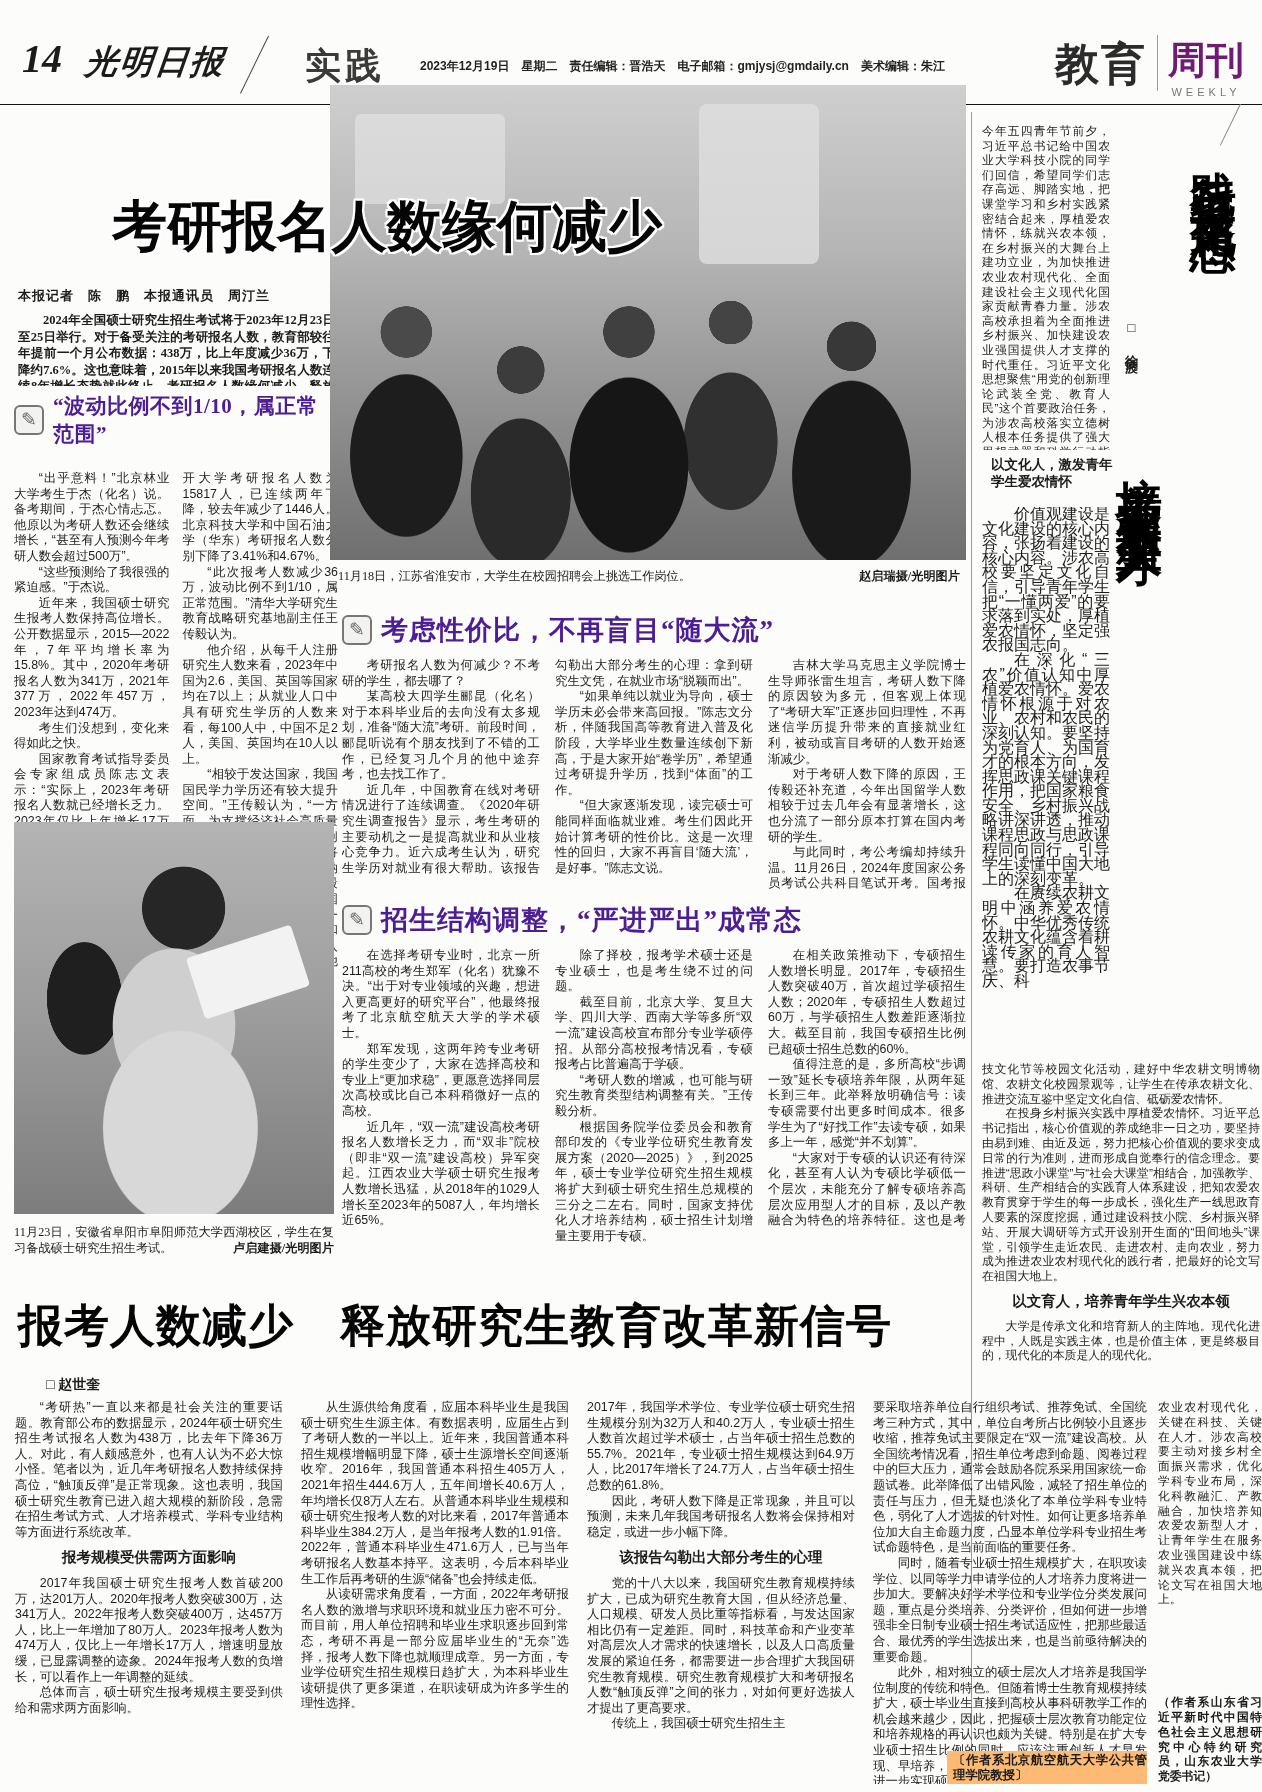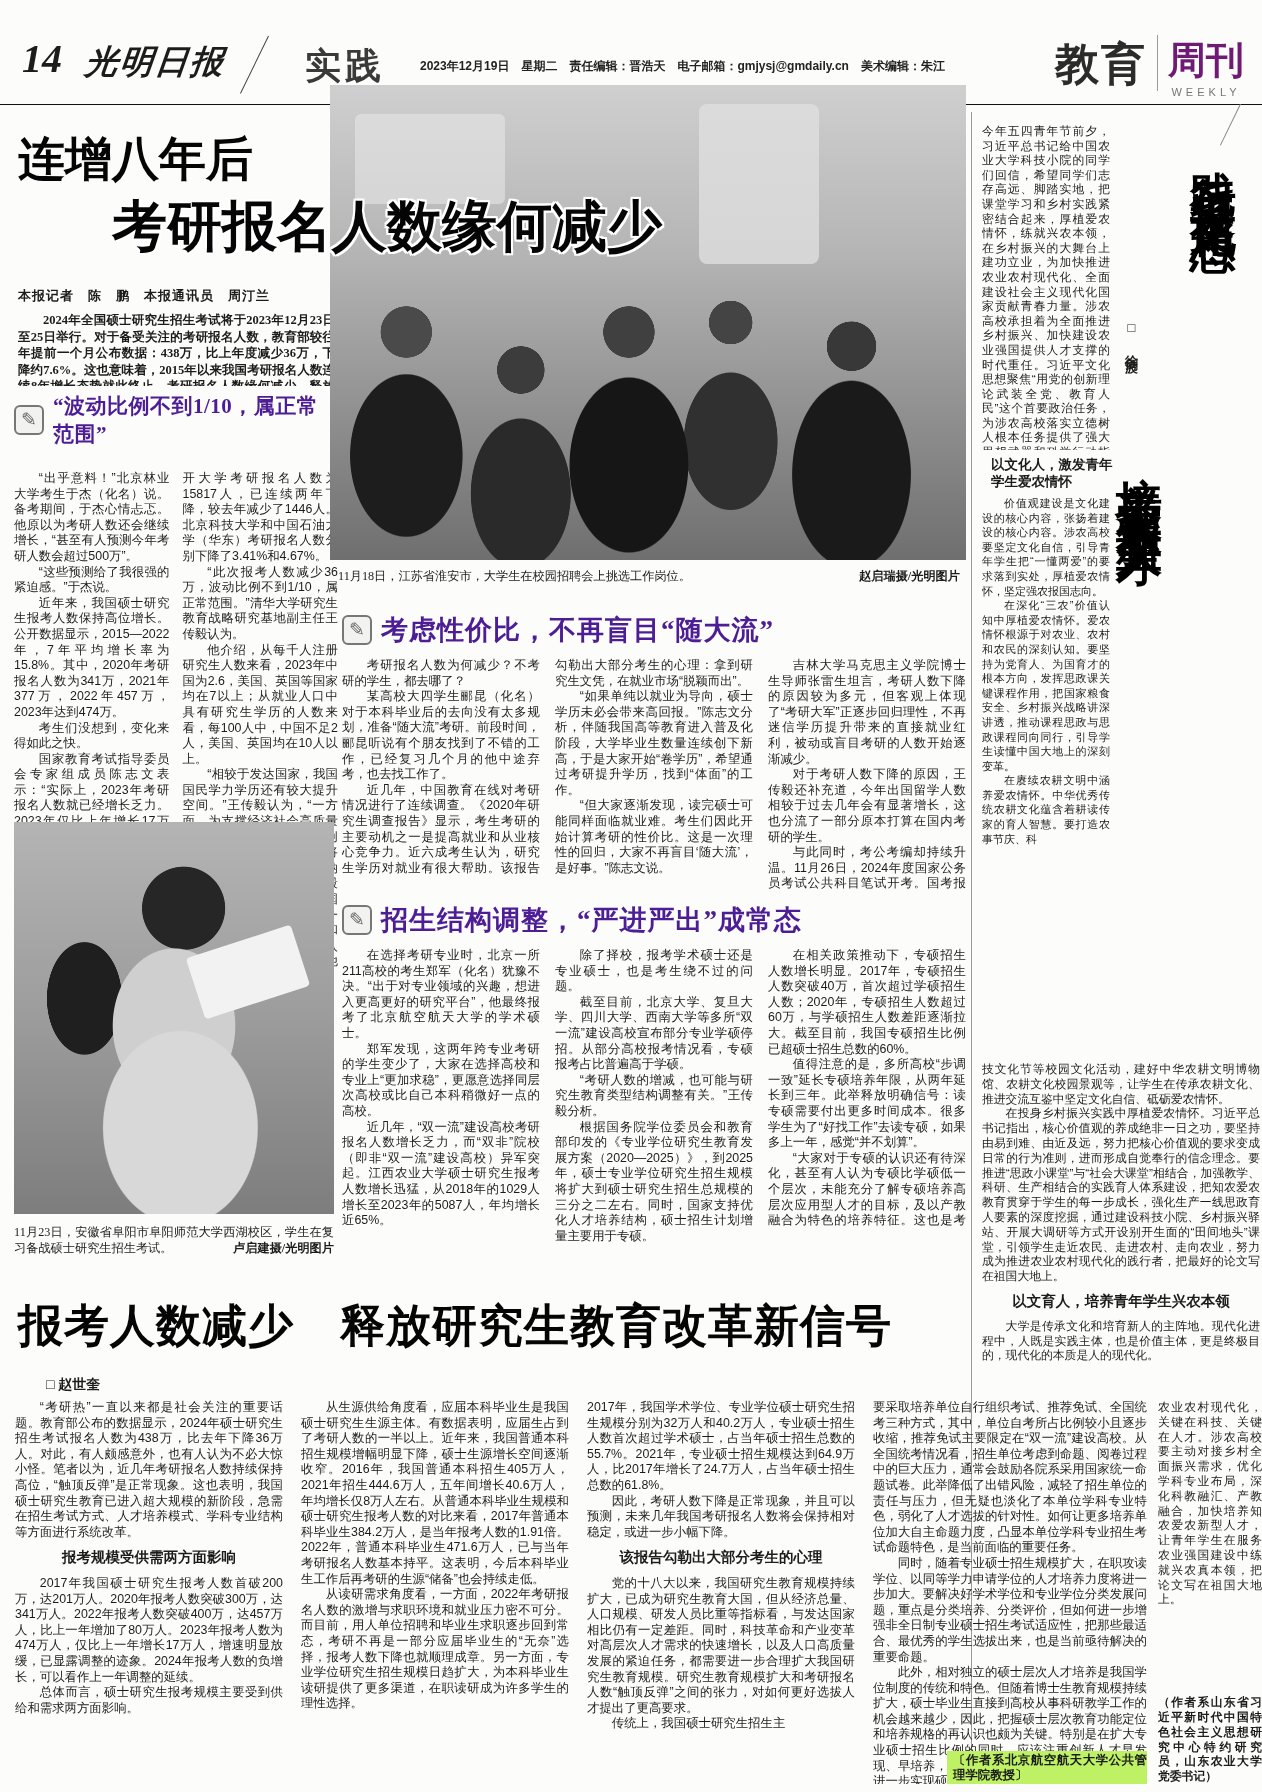--- a/index.html
+++ b/index.html
@@ -54,21 +54,21 @@
   .col p, .cols2 p, .cols3 p { text-indent:2em; }
   p.noindent { text-indent:0; }
   p.colsub { text-indent:0; text-align:center; font-weight:900; font-size:14.5px;
              margin:10px 0; font-family:"Liberation Serif", serif; }
 
   
   .bottom-h { font-family:"Liberation Serif", serif; font-size:45px; font-weight:900;
               letter-spacing:1px; color:#050505; }
   .author { font-size:14px; font-weight:bold; }
   .bcol { position:absolute; top:0; height:100%; overflow:hidden; }
-  .bfoot { position:absolute; right:0; bottom:0; background:#bef264; font-weight:900;
+  .bfoot { position:absolute; right:0; bottom:0; background:#fdba74; font-weight:900;
            padding:2px 0 0 6px; font-size:12.4px; text-indent:0; }
   .r-headline { writing-mode:vertical-rl; font-family:"Liberation Serif", serif;
                 font-weight:900; font-size:46px; color:#000; letter-spacing:7px; }
   .r-author { writing-mode:vertical-rl; font-size:13px; font-weight:bold; letter-spacing:3px; }
   .r-sub { font-weight:900; font-size:13.5px; line-height:17px; font-family:"Liberation Serif", serif; }
 
   
   .blob { position:absolute; border-radius:50%; }
 </style>
 </head>
@@ -90,21 +90,20 @@
     <span style="display:inline-flex; flex-direction:column; align-items:center;">
       <span class="weekly-kan">周刊</span>
       <span class="weekly-en">WEEKLY</span>
     </span>
   </div>
   <div class="abs hrule" style="left:0; top:104px; width:1262px;"></div>
   <div class="abs diag" style="left:1240px; top:104px; height:46px; background:#888;"></div>
 
   <div class="abs vrule" style="left:971px; top:112px; height:1672px;"></div>
 
-  <div class="abs main-h1" style="left:18px; top:128px; font-size:47px; z-index:6;">连增八年后</div>
   <div class="abs main-h1 outline" style="left:112px; top:190px; font-size:55px; z-index:6; white-space:nowrap;">考研报名人数缘何减少</div>
 
   <div class="abs photo" style="left:330px; top:85px; width:636px; height:475px; z-index:1;
        background:
         radial-gradient(ellipse 90px 130px at 12% 78%, #1d1d1d 0 62%, transparent 63%),
         radial-gradient(ellipse 80px 120px at 30% 86%, #2a2a2a 0 62%, transparent 63%),
         radial-gradient(ellipse 95px 140px at 47% 80%, #161616 0 62%, transparent 63%),
         radial-gradient(ellipse 75px 110px at 63% 75%, #303030 0 62%, transparent 63%),
         radial-gradient(ellipse 95px 150px at 82% 82%, #1a1a1a 0 62%, transparent 63%),
         radial-gradient(circle 26px at 12% 52%, #4a4a4a 0 98%, transparent 100%),
@@ -219,21 +218,21 @@
           <p>此外，相对独立的硕士层次人才培养是我国学位制度的传统和特色。但随着博士生教育规模持续扩大，硕士毕业生直接到高校从事科研教学工作的机会越来越少，因此，把握硕士层次教育功能定位和培养规格的再认识也颇为关键。特别是在扩大专业硕士招生比例的同时，应该注重创新人才早发现、早培养，特别是在数理化生等基础学科领域，进一步实现硕士、博士教育有机衔接。</p>
         </div>
       <div class="bfoot" style="width:200px;">〔作者系北京航空航天大学公共管理学院教授〕</div>
     </div>
   </div>
 
   <div class="abs col" style="left:982px; top:124px; width:128px; height:326px; font-size:11.8px; line-height:14.6px;">
       <p class="noindent">今年五四青年节前夕，习近平总书记给中国农业大学科技小院的同学们回信，希望同学们志存高远、脚踏实地，把课堂学习和乡村实践紧密结合起来，厚植爱农情怀，练就兴农本领，在乡村振兴的大舞台上建功立业，为加快推进农业农村现代化、全面建设社会主义现代化国家贡献青春力量。涉农高校承担着为全面推进乡村振兴、加快建设农业强国提供人才支撑的时代重任。习近平文化思想聚焦“用党的创新理论武装全党、教育人民”这个首要政治任务，为涉农高校落实立德树人根本任务提供了强大思想武器和科学行动指南。涉农高校要深刻把握习近平文化思想的重大意义、丰富内涵和实践要求，构建以文化人、以文育人的爱农兴农新型人才培养体系。</p>
     </div>
   <div class="abs r-sub" style="left:982px; top:456px; width:128px;margin-left:9px;">以文化人，激发青年学生爱农情怀</div>
-  <div class="abs col" style="left:982px; top:496px; width:128px; height:560px; font-size:11px; line-height:14.6px;">
+  <div class="abs col" style="left:982px; top:507px; width:128px; height:560px; font-size:16px; line-height:14.6px;">
       <p>价值观建设是文化建设的核心内容，张扬着建设的核心内容。涉农高校要坚定文化自信，引导青年学生把“一懂两爱”的要求落到实处，厚植爱农情怀，坚定强农报国志向。</p>
       <p>在深化“三农”价值认知中厚植爱农情怀。爱农情怀根源于对农业、农村和农民的深刻认知。要坚持为党育人、为国育才的根本方向，发挥思政课关键课程作用，把国家粮食安全、乡村振兴战略讲深讲透，推动课程思政与思政课程同向同行，引导学生读懂中国大地上的深刻变革。</p>
       <p>在赓续农耕文明中涵养爱农情怀。中华优秀传统农耕文化蕴含着耕读传家的育人智慧。要打造农事节庆、科</p>
     </div>
 
   <div class="abs r-headline" style="left:1182px; top:134px; height:560px;">践行习近平文化思想</div>
   <div class="abs r-author" style="left:1122px; top:320px; height:110px;">□ 徐剑波</div>
   <div class="abs r-headline" style="left:1108px; top:440px; height:620px;">培养爱农兴农新型人才</div>
 
   <div class="abs col" style="left:982px; top:1062px; width:278px; height:330px; font-size:11.8px; line-height:14.8px;">

